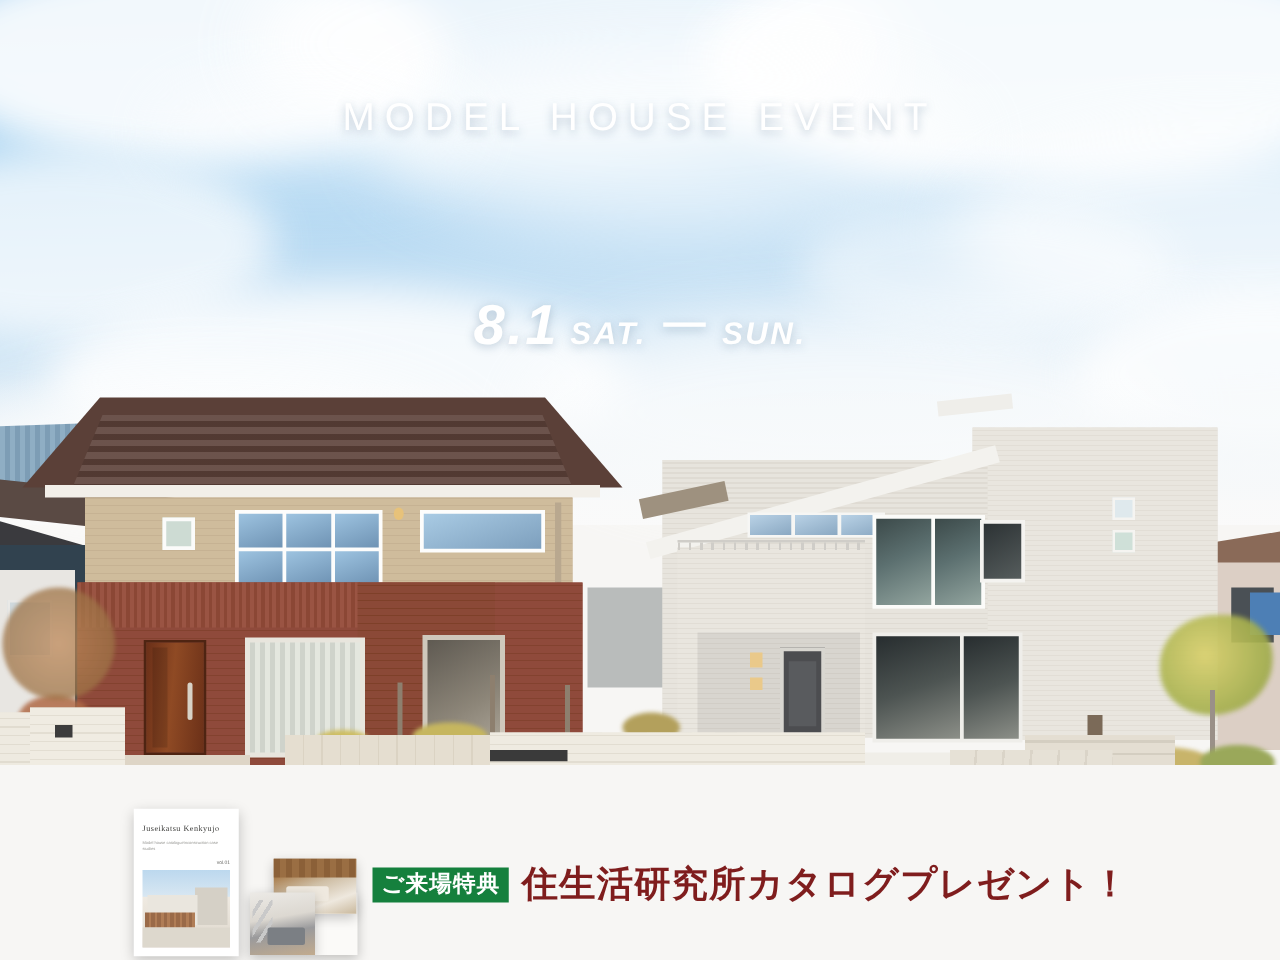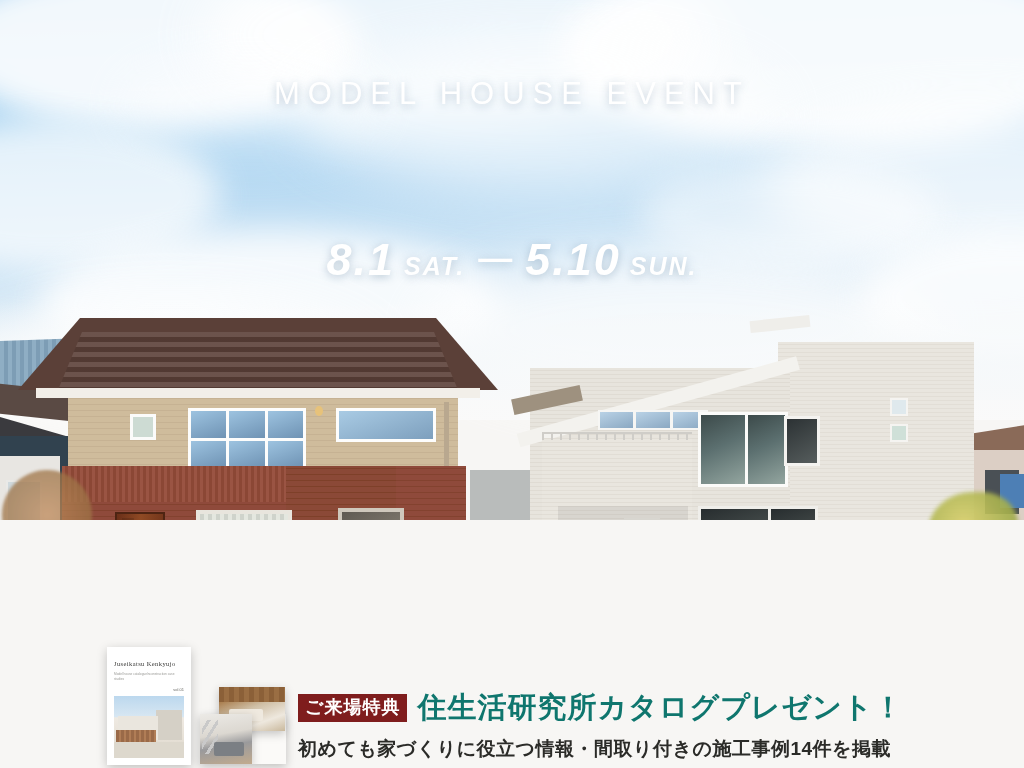--- a/index.html
+++ b/index.html
@@ -5,21 +5,21 @@
 <style>
   * { margin:0; padding:0; box-sizing:border-box; }
   html,body{ background:#fff; }
   body{
     font-family:"Liberation Sans","DejaVu Sans",sans-serif;
     width:1024px; height:768px; overflow:hidden;
   }
   .banner{ position:relative; width:1024px; height:768px; overflow:hidden; background:#f7f6f4; }
 
   
-  .photo{ position:absolute; left:0; top:0; width:1024px; height:520px; overflow:hidden; }
+  .photo{ position:absolute; left:0; top:0; width:1024px; height:612px; overflow:hidden; }
 
   
   .sky{
     position:absolute; left:0; top:0; width:1024px; height:400px;
     background:
       linear-gradient(178deg,#7ebbe8 0%,#8fc6ec 14%,#a4d1f0 30%,#bcdcf3 48%,#cfe5f5 64%,#dceaf4 80%,#e6eef3 100%);
   }
   .cloud{ position:absolute; border-radius:50%; background:#ffffff; filter:blur(16px); }
   .cloud2{ position:absolute; border-radius:50%; background:#ffffff; filter:blur(26px); }
   .cl-a{ left:-60px;  top:-40px;  width:420px; height:170px; opacity:.90; }
@@ -233,24 +233,24 @@
   .th-b-stair{ position:absolute; left:2px; top:6px; width:16px; height:34px;
      background:repeating-linear-gradient(-58deg,#c9c9c9 0 3px,transparent 3px 8px); }
   .th-a-ceil{ position:absolute; left:0; top:0; width:66px; height:15px;
      background:repeating-linear-gradient(90deg,#8b6038 0 5px,#9a6e43 5px 10px); }
   .th-a-sofa{ position:absolute; left:10px; top:22px; width:34px; height:12px; background:#efe9df; border-radius:2px; }
   .th-c{ left:252px; top:714px; width:34px; height:50px; background:#fbfaf8; }
 
   .offer{ position:absolute; left:298px; top:688px; width:660px; }
   .offer-row{ display:flex; align-items:center; gap:10px; }
   .badge{
-    background:#7f1d1d; color:#ffffff; font-size:18px; font-weight:700;
+    background:#15803d; color:#ffffff; font-size:18px; font-weight:700;
     padding:4px 7px; letter-spacing:1px; line-height:1.1; white-space:nowrap;
   }
-  .offer-head{ color:#0f766e; font-size:29px; font-weight:700; letter-spacing:1px; white-space:nowrap; }
+  .offer-head{ color:#7f1d1d; font-size:29px; font-weight:700; letter-spacing:1px; white-space:nowrap; }
   .offer-sub{ color:#2b2b28; font-size:19px; font-weight:700; letter-spacing:.5px; margin-top:8px; white-space:nowrap; }
 </style>
 </head>
 <body>
 
 <div class="banner">
 
   <div class="photo">
 
     <div class="sky"></div>
@@ -383,21 +383,20 @@
     <div class="gp-slot"></div>
     <div class="blockcurb"></div>
     <div class="road"></div>
     <div class="road-grain"></div>
 
     <div class="eyebrow">MODEL HOUSE EVENT</div>
     <div class="dates">
       <span class="d-num">8.1</span>
       <span class="d-dow">SAT.</span>
       <span class="d-dash">—</span>
-      <span class="d-num">5.10</span>
       <span class="d-dow">SUN.</span>
     </div>
   </div>
 
   <div class="bottombar"></div>
 
   <div class="catalog">
     <div class="cat-title">Juseikatsu Kenkyujo</div>
     <div class="cat-sub">Model house catalogue\nconstruction case studies</div>
     <div class="cat-no">vol.01</div>
@@ -417,16 +416,15 @@
   <div class="thumb th-b">
     <div class="th-b-stair"></div>
       <div class="th-b-sofa"></div>
   </div>
 
   <div class="offer">
     <div class="offer-row">
       <span class="badge">ご来場特典</span>
       <span class="offer-head">住生活研究所カタログプレゼント！</span>
     </div>
-    <div class="offer-sub">初めても家づくりに役立つ情報・間取り付きの施工事例14件を掲載</div>
   </div>
 
 </div>
 
 </body></html>

